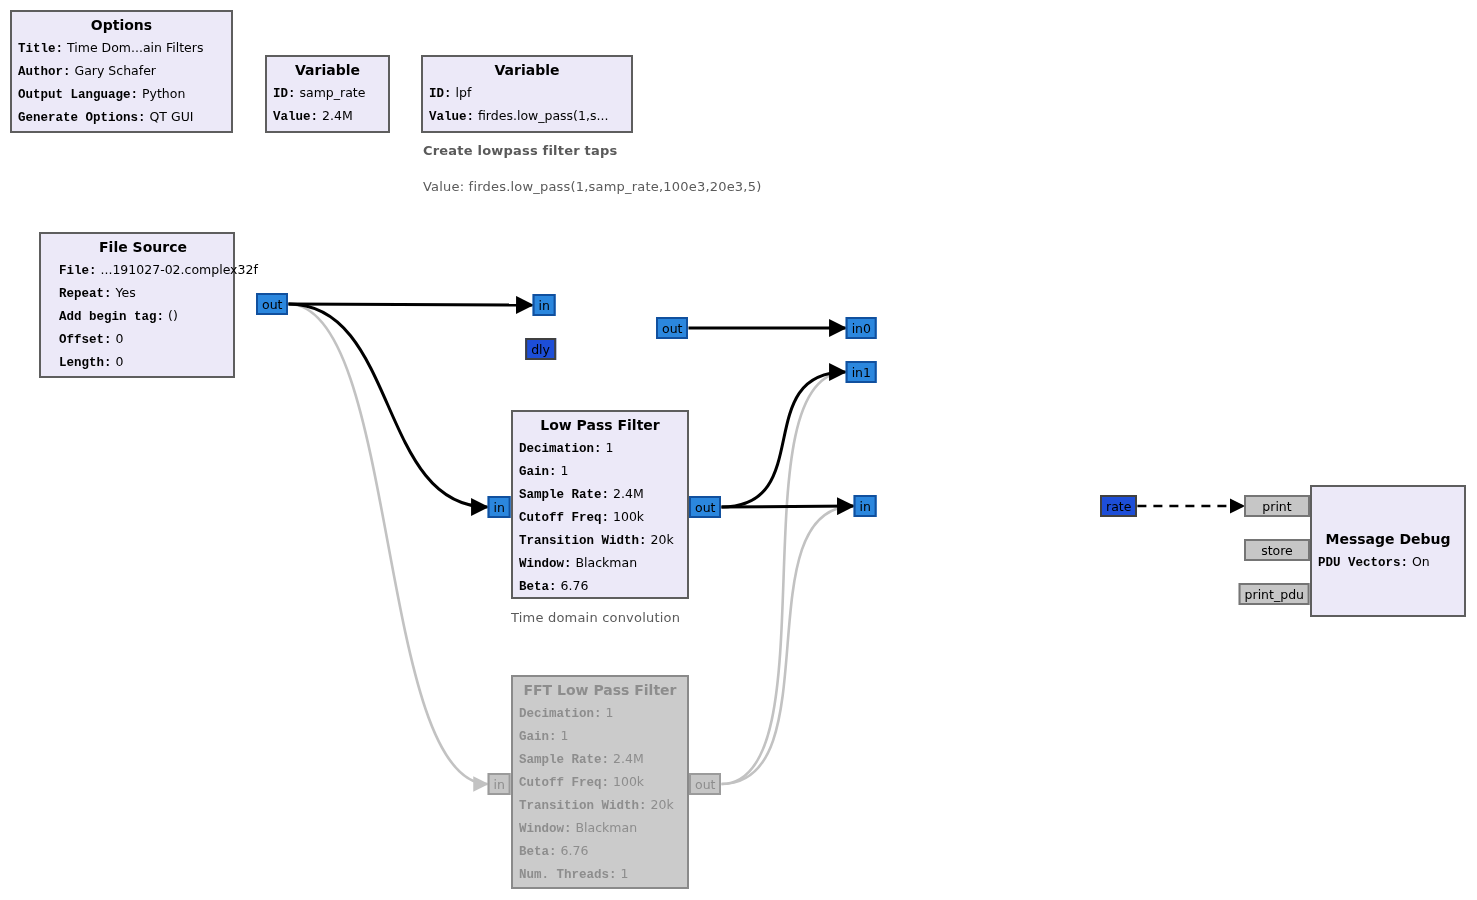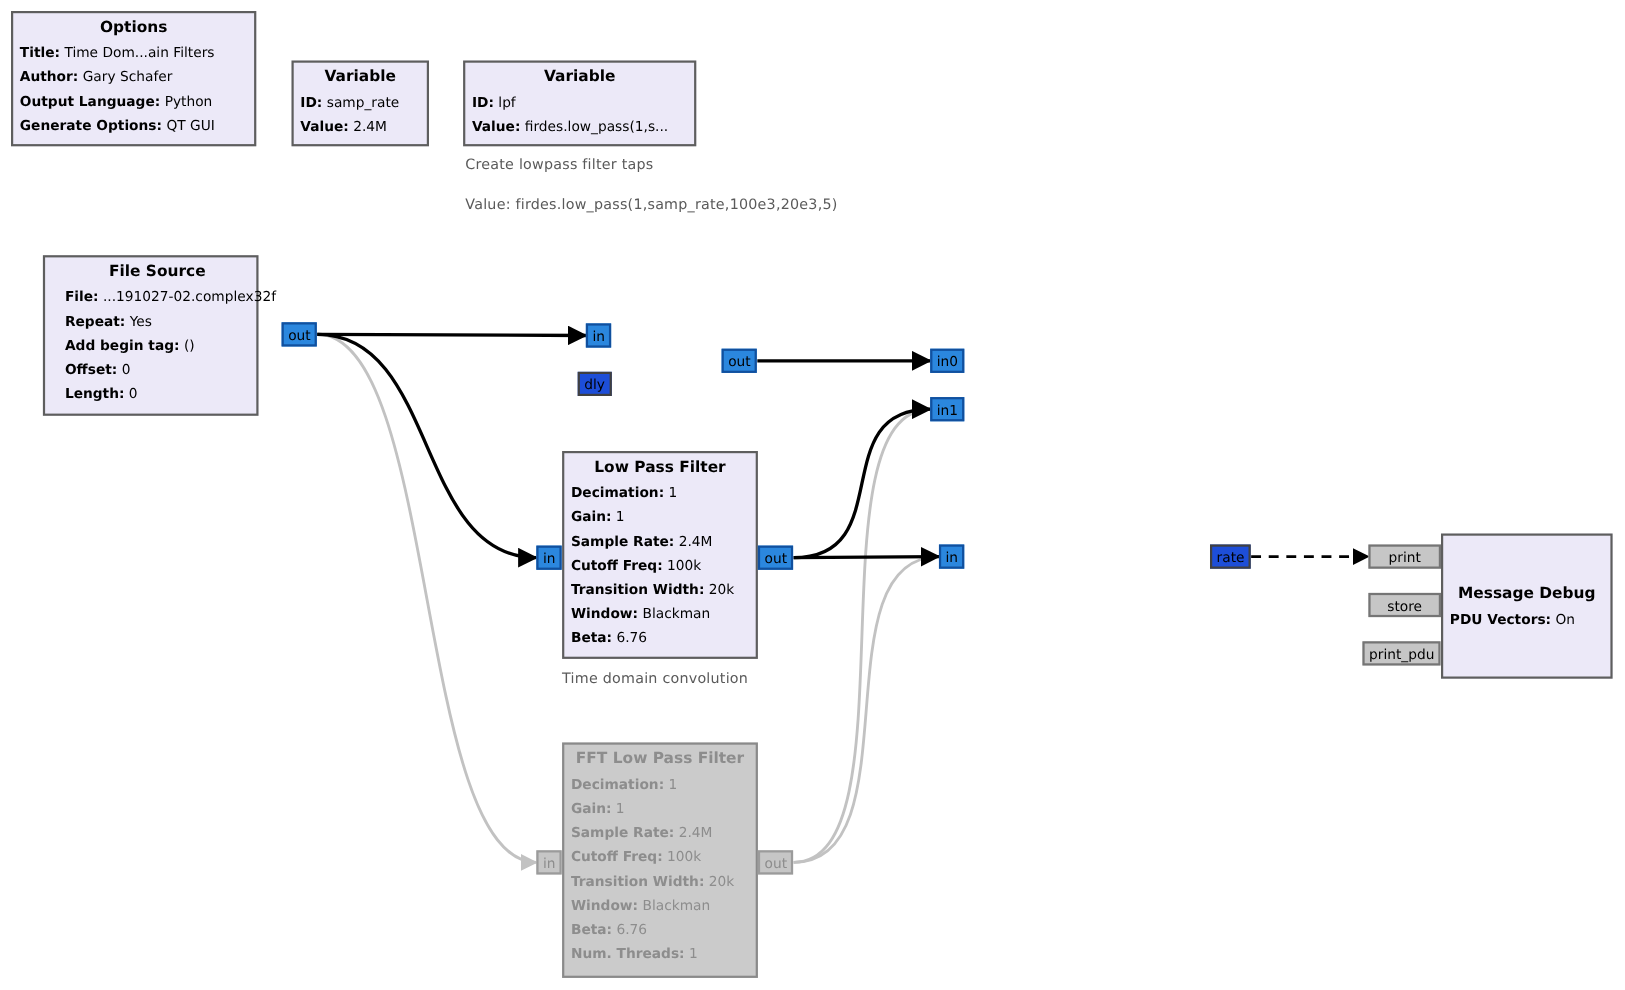--- a/index.html
+++ b/index.html
@@ -11,21 +11,21 @@
   .block{
     position:absolute;box-sizing:border-box;z-index:1;
     background:#ece9f8;border:2px solid #5e5e5e;
     color:#000;padding:2px 6px;
   }
   .block.vcenter{display:flex;flex-direction:column;justify-content:center;}
   .block-title{
     font-size:14px;font-weight:bold;line-height:23px;text-align:center;white-space:nowrap;
   }
   .param{font-size:12.5px;line-height:22px;white-space:nowrap;}
-  .param .pkey{font-weight:bold;}
+  .param .pkey{font-weight:bold;font-family:Liberation Mono, monospace;}
   .block.disabled{background:#cbcbcb;border-color:#8a8a8a;color:#8d8d8d;}
   .port{
     position:absolute;box-sizing:border-box;z-index:3;
     height:22px;line-height:18px;font-size:12.5px;padding:1px 4px;
     white-space:nowrap;color:#000;text-align:center;
   }
   .port.stream{background:#2b87de;border:2px solid #11509e;}
   .port.gray{background:#1d4ed8;border:2px solid #404040;}
   .port.message{background:#c6c6c6;border:2px solid #757575;min-width:66px;}
   .port.disabledport{background:#c6c6c6;border:2px solid #9b9b9b;color:#8d8d8d;}
@@ -114,16 +114,16 @@
       <div class="param"><span class="pkey">Gain:</span> <span class="pval">1</span></div>
       <div class="param"><span class="pkey">Sample Rate:</span> <span class="pval">2.4M</span></div>
       <div class="param"><span class="pkey">Cutoff Freq:</span> <span class="pval">100k</span></div>
       <div class="param"><span class="pkey">Transition Width:</span> <span class="pval">20k</span></div>
       <div class="param"><span class="pkey">Window:</span> <span class="pval">Blackman</span></div>
       <div class="param"><span class="pkey">Beta:</span> <span class="pval">6.76</span></div>
       <div class="param"><span class="pkey">Num. Threads:</span> <span class="pval">1</span></div>
     </div>
     <div class="port disabledport" style="top: 773px; left: 511px; transform: translateX(-100%);">in</div>
     <div class="port disabledport" style="top: 773px; left: 689px;">out</div>
-    <div class="comment" style="left: 423px; top: 143px;">Create lowpass filter taps</div>
+    <div class="comment" style="left: 423px; top: 143px; font-weight: bold;">Create lowpass filter taps</div>
     <div class="comment" style="left: 423px; top: 179px;">Value: firdes.low_pass(1,samp_rate,100e3,20e3,5)</div>
     <div class="comment" style="left: 511px; top: 610px;">Time domain convolution</div>
   </div>
 
 </body></html>

